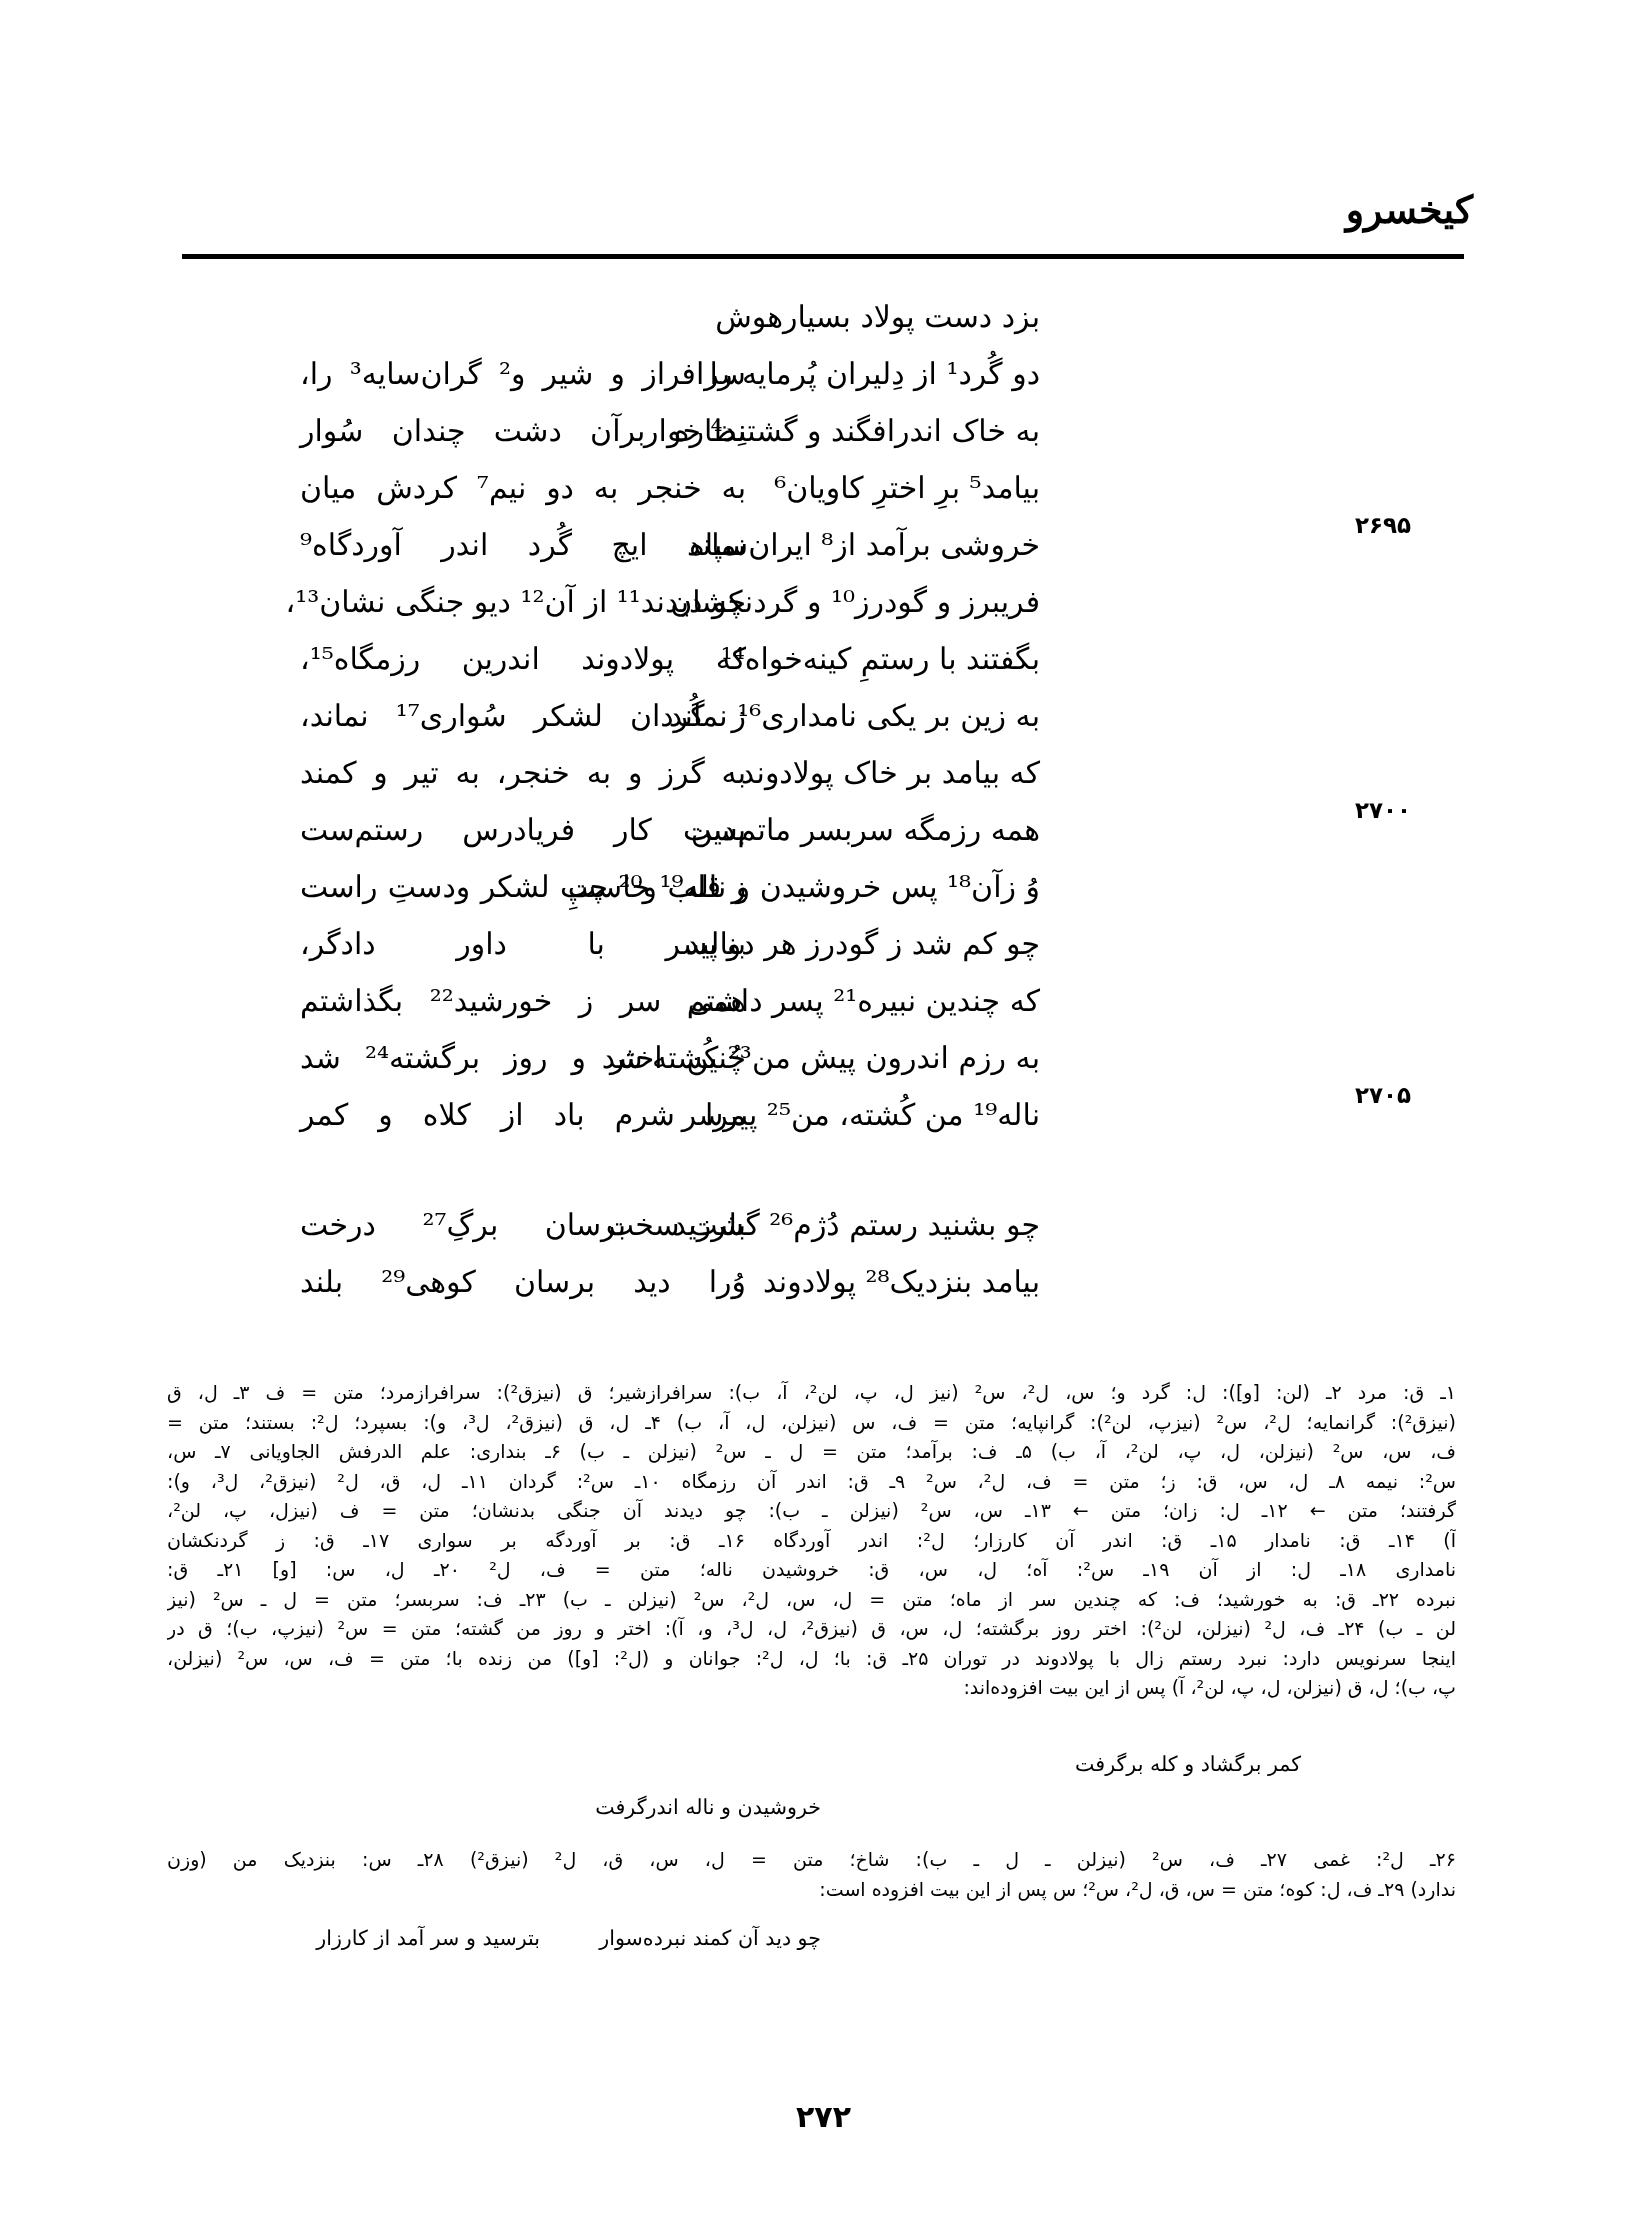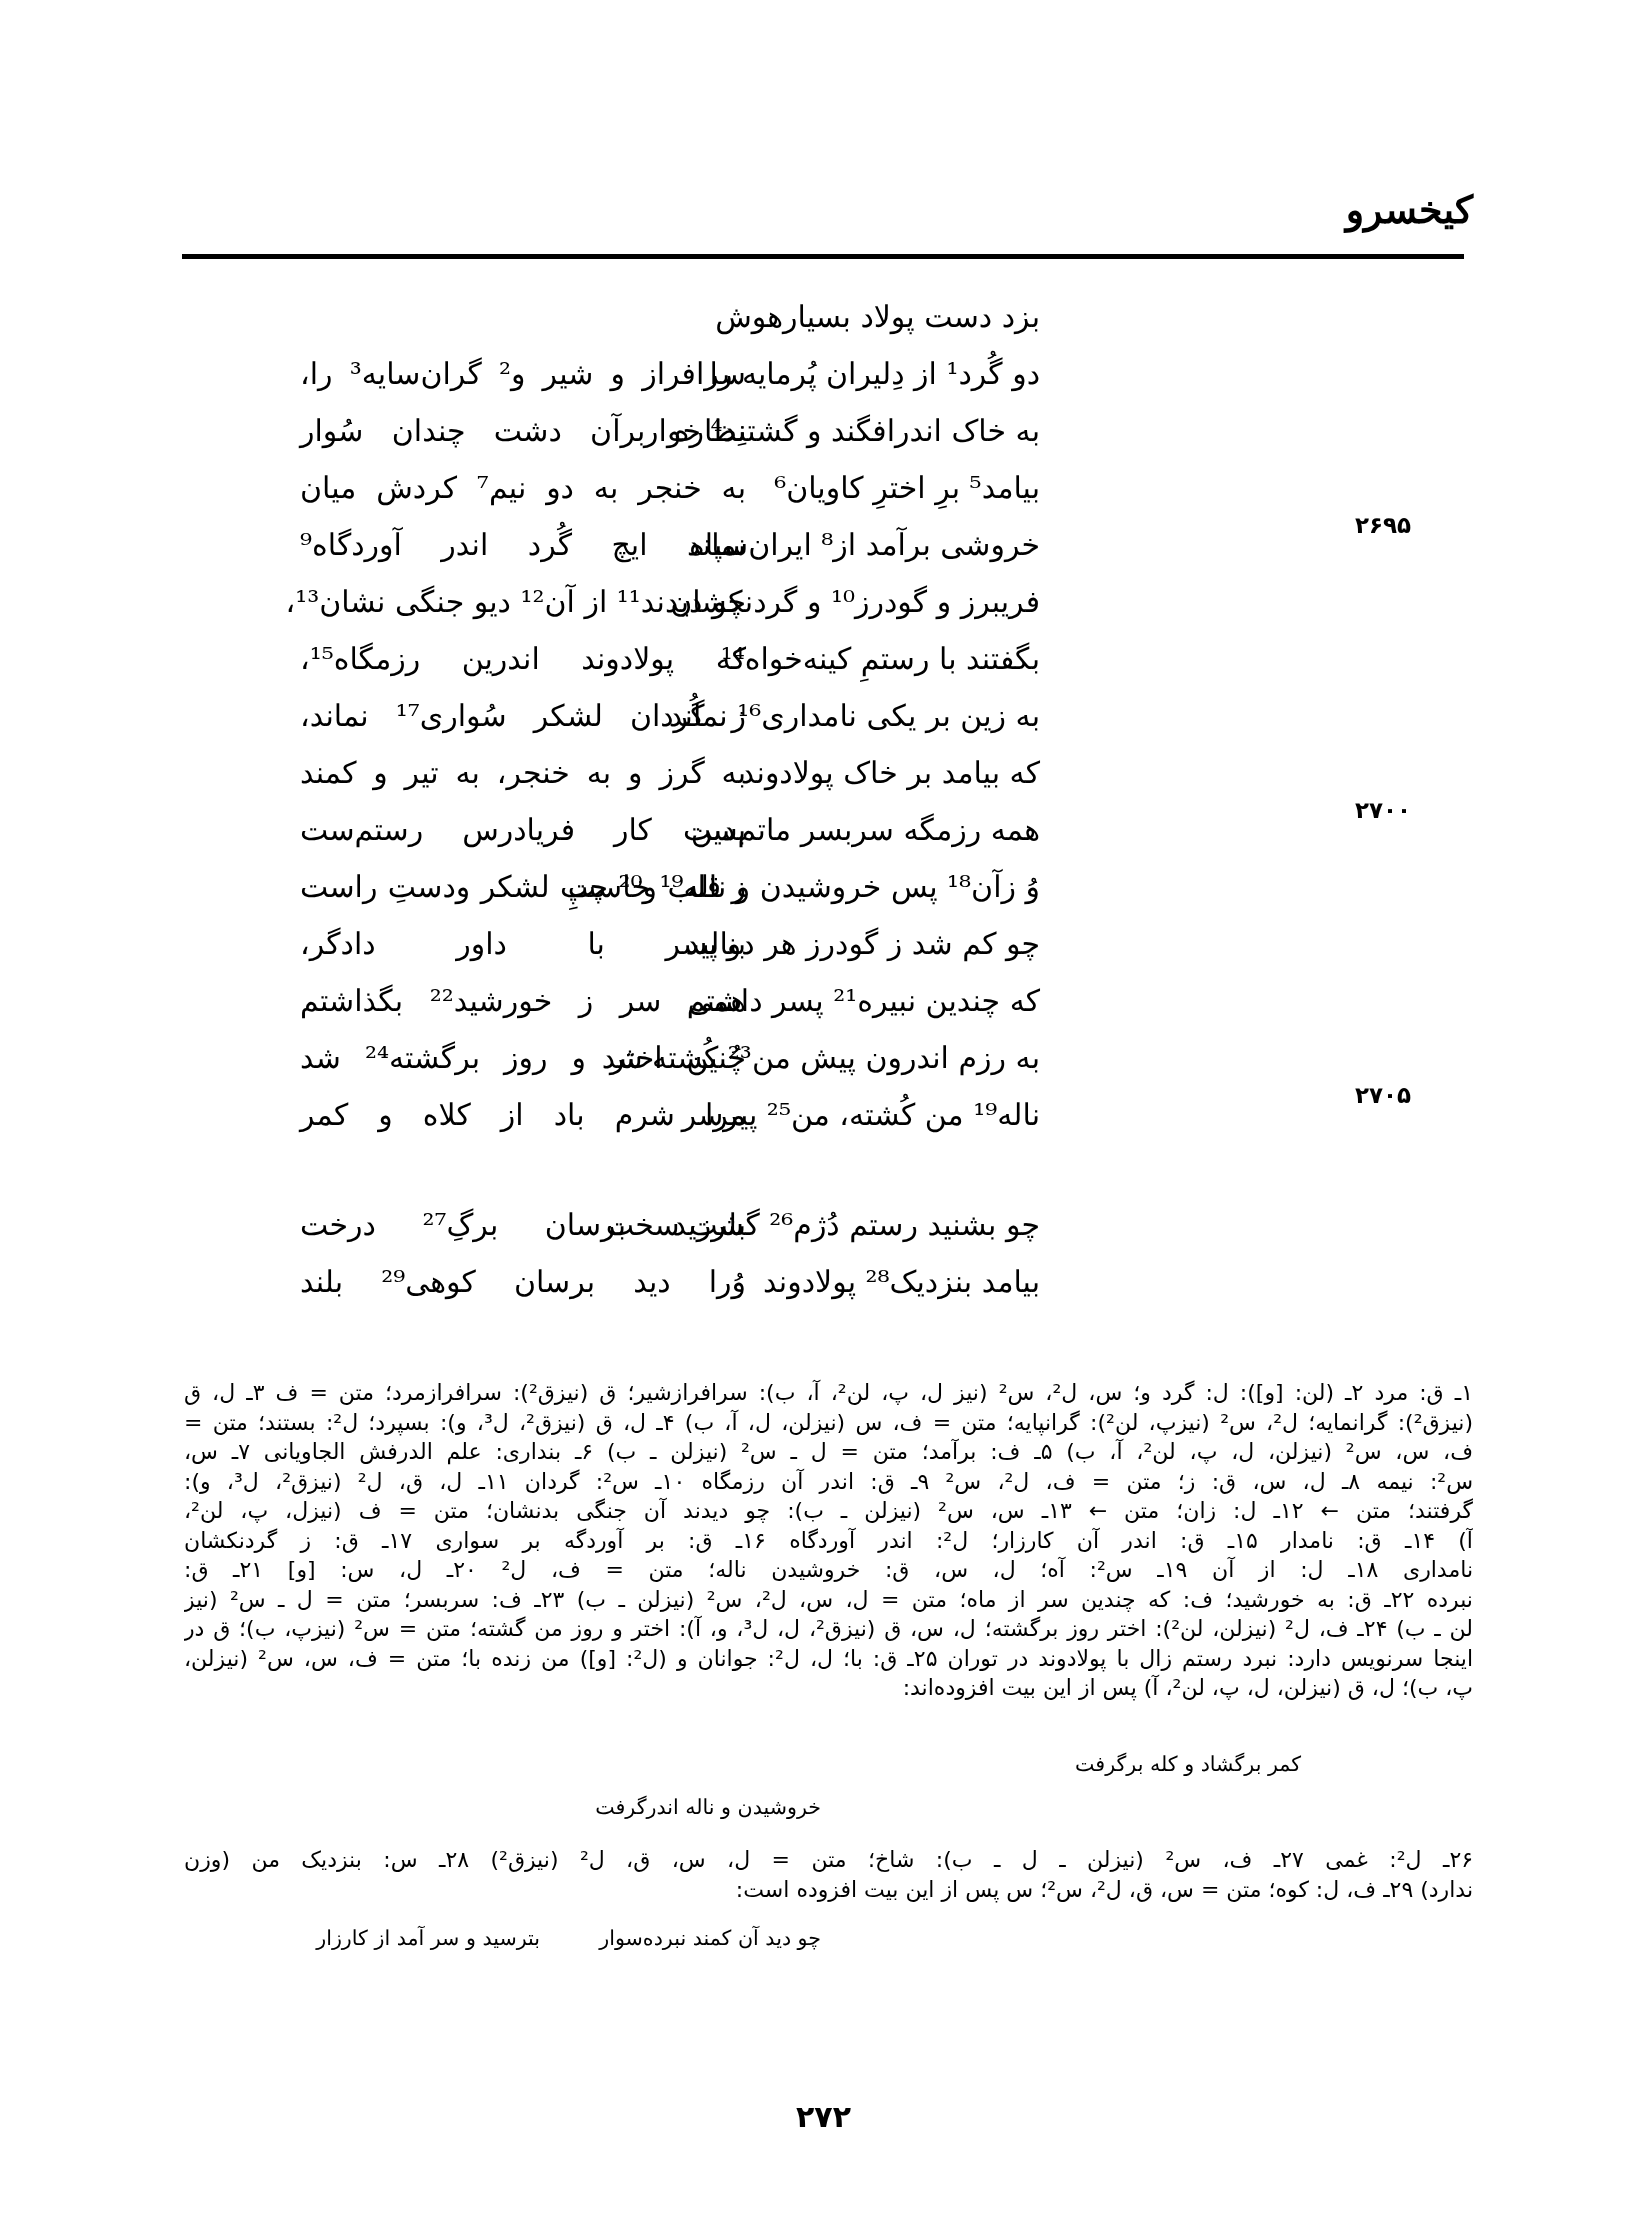--- a/index.html
+++ b/index.html
@@ -7,21 +7,21 @@
   .page { position: absolute; left: 0; top: 0; width: 1644px; height: 2114px; background: #fff; }
   .running-head { position: absolute; top: 191px; right: 171px; font-size: 38px; font-weight: bold; direction: rtl; font-family: "DejaVu Serif", serif; line-height: 1; }
   .head-rule { position: absolute; top: 254px; left: 182px; width: 1282px; height: 4.8px; background: #000; }
   .verses { position: absolute; top: 295px; left: 0; width: 1644px; }
   .verse-row { position: relative; height: 57px; direction: rtl; }
   .verse-row.gap { margin-top: 53px; }
   .verse-num { position: absolute; right: 230px; top: 9.6px; width: 62px; text-align: center; font-size: 23px; font-weight: bold; font-family: "DejaVu Sans", sans-serif; direction: rtl; letter-spacing: 4.1px; margin-top: 36px; }
   .hemistich { position: absolute; top: 4.1px; font-size: 30px; font-family: "DejaVu Serif", serif; white-space: nowrap; direction: rtl; text-align: justify; text-align-last: justify; }
   .hemi-1 { right: 604px; width: 206px; }
   .hemi-2 { right: 898px; width: 446px; }
-  .footnotes { position: absolute; top: 1378px; right: 171px; width: 1289px; direction: rtl; font-family: "DejaVu Sans", sans-serif; font-size: 22px; line-height: 29.5px; }
+  .footnotes { position: absolute; top: 1378px; right: 188px; width: 1289px; direction: rtl; font-family: "DejaVu Sans", sans-serif; font-size: 19px; line-height: 29.5px; }
   .fn-line { white-space: nowrap; overflow: hidden; text-align: justify; text-align-last: justify; height: 29.5px; }
   .fn-line.short { text-align-last: right; }
   .fn-verse { position: absolute; font-family: "DejaVu Serif", serif; font-size: 20.6px; direction: rtl; white-space: nowrap; letter-spacing: 2.1px; }
   .page-number { position: absolute; top: 2099px; left: 789px; width: 69px; text-align: center; font-size: 30px; font-weight: bold; direction: rtl; letter-spacing: 2.7px; }
 </style>
 </head>
 <body>
 
 <div class="page">
 

